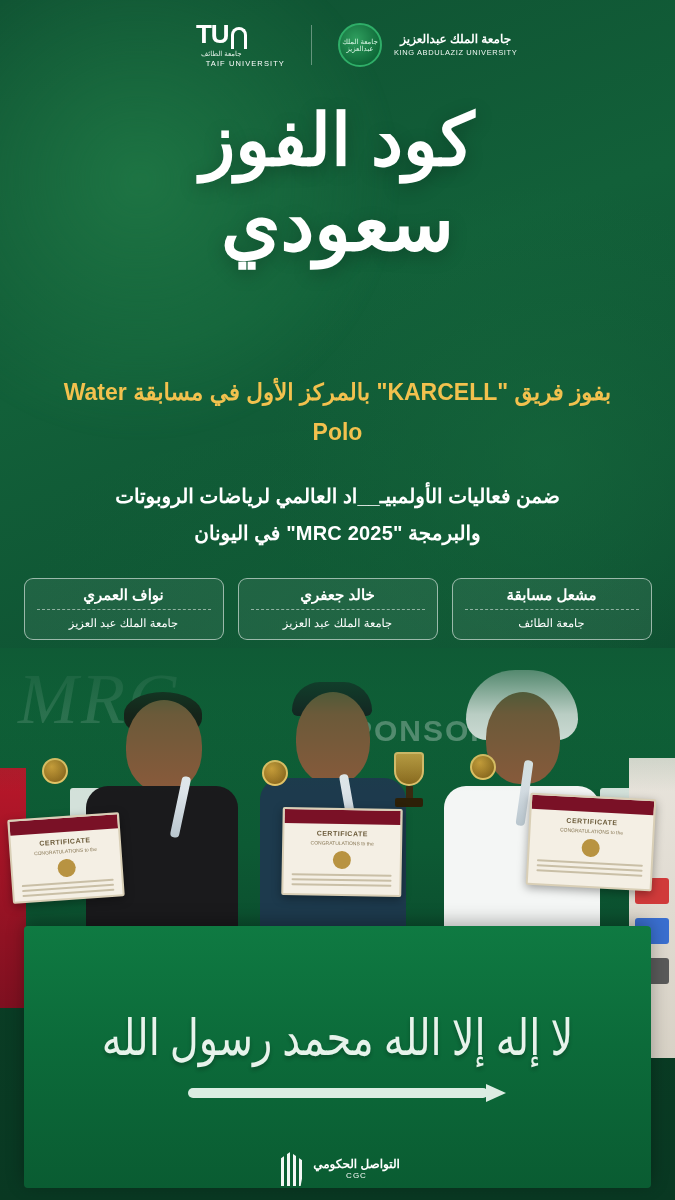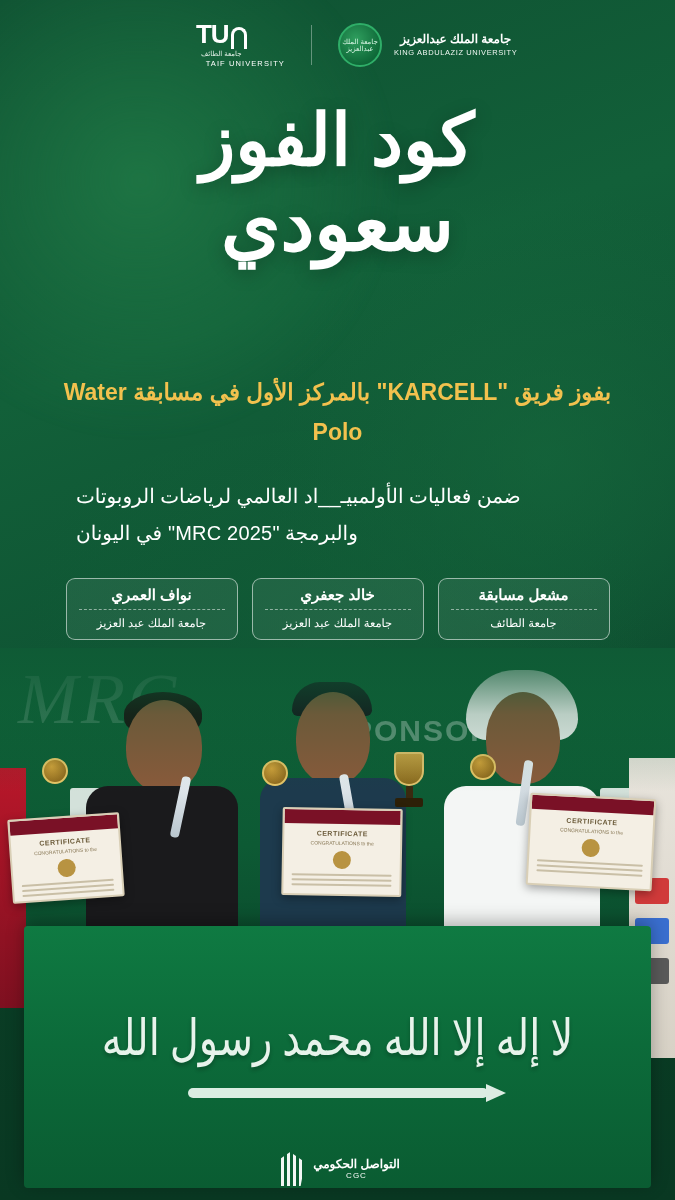--- a/index.html
+++ b/index.html
@@ -89,34 +89,34 @@
   .subtitle {
     position: absolute; top: 372px; left: 0; right: 0;
     text-align: center; color: #f2c14e;
     font-size: 23px; font-weight: bold; line-height: 1.75;
     padding: 0 60px;
   }
 
   
   .description {
     position: absolute; top: 478px; left: 0; right: 0;
-    text-align: left; color: #ffffff;
-    font-size: 20px; line-height: 1.85; font-weight: normal;
+    text-align: center; color: #ffffff;
+    font-size: 20px; line-height: 1.85; font-weight: bold;
     padding: 0 76px;
     letter-spacing: 0.2px;
   }
 
   
   .names {
     position: absolute; top: 578px; left: 0; right: 0;
     display: flex; justify-content: center; gap: 14px;
     direction: rtl;
   }
   .chip {
-    width: 172px; padding: 7px 6px 9px;
+    width: 200px; padding: 7px 6px 9px;
     border: 1px solid rgba(255,255,255,0.55);
     border-radius: 9px;
     background: rgba(255,255,255,0.07);
     text-align: center;
   }
   .chip .nm {
     color: #ffffff; font-size: 15px; font-weight: bold;
     padding-bottom: 5px;
     border-bottom: 1px dashed rgba(255,255,255,0.5);
     display: block; margin: 0 6px;

